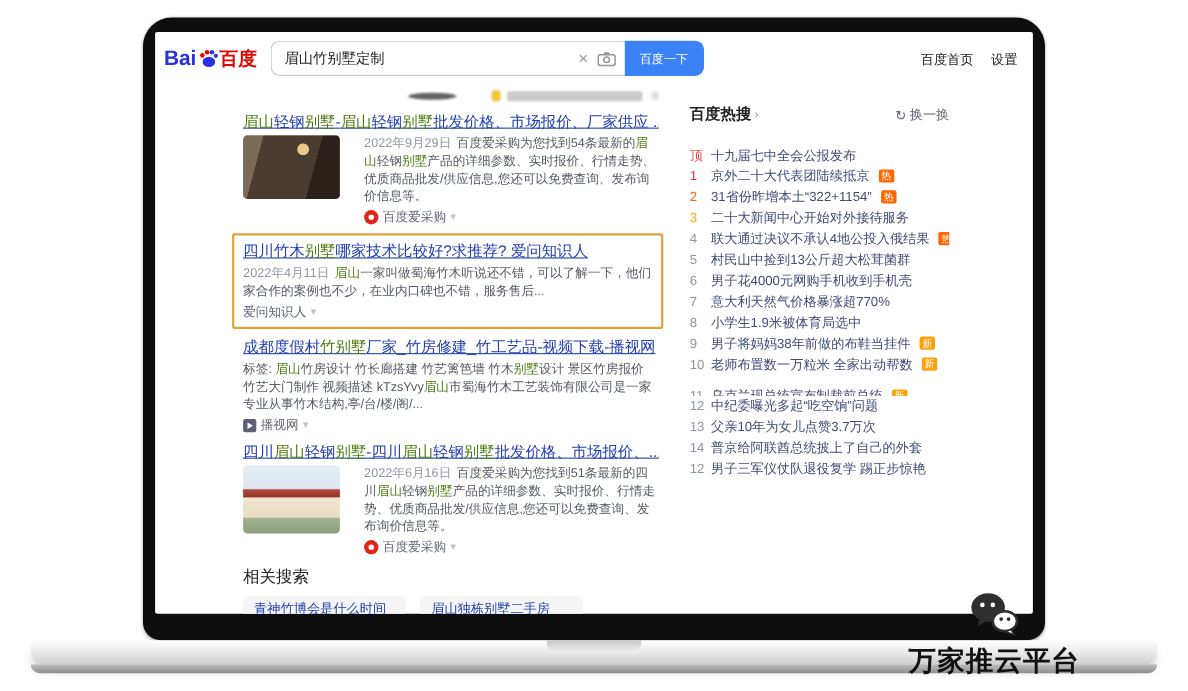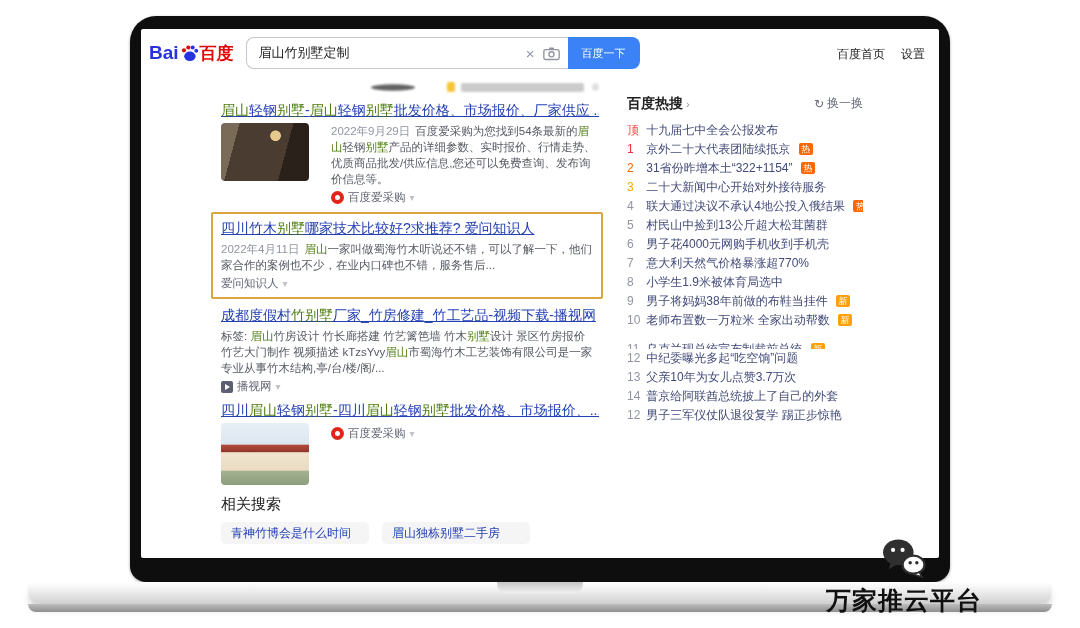--- a/index.html
+++ b/index.html
@@ -84,21 +84,21 @@
   .highlight{border:2px solid #dba43c;border-radius:2px;padding:5px 8px 6px;margin-left:-10px;margin-right:-4px;}
   
   .rel-title{font-size:15px;color:#222;margin:10px 0 8px;}
   .rel-grid{display:grid;grid-template-columns:148px 148px;gap:5px 13px;}
   .pill{
     box-sizing:border-box;height:22px;line-height:14px;padding:4px 10px;background:#f5f5f6;border-radius:5px;
     font-size:12px;color:#2440b3;white-space:nowrap;overflow:hidden;cursor:pointer;
   }
   
   .hot-col{position:absolute;left:486px;top:66px;width:236px;}
-  .hot-head{display:flex;align-items:flex-start;justify-content:space-between;margin-bottom:8px;gap:45px;}
+  .hot-head{display:flex;align-items:flex-end;justify-content:space-between;margin-bottom:19px;gap:45px;}
   .hot-title{font-size:14px;font-weight:700;color:#1f1f1f;cursor:pointer;text-decoration:none;display:flex;align-items:center;gap:3px;}
   .hot-chev{font-weight:400;color:#9195a3;font-size:11px;}
   .hot-refresh{display:flex;align-items:center;gap:3px;font-size:12px;color:#626675;cursor:pointer;text-decoration:none;}
   .rf-ico{font-size:12px;color:#626675;}
   .hot-item{height:19px;line-height:19px;font-size:12px;color:#424a78;white-space:nowrap;overflow:hidden;cursor:pointer;}
   .hot-num{display:inline-block;width:16px;font-size:12px;}
   .hot-badge{
     display:inline-block;min-width:12px;height:12px;line-height:12px;padding:0 1px;margin-left:5px;
     font-size:9px;color:#fff;border-radius:2px;text-align:center;vertical-align:1px;
   }
@@ -180,20 +180,21 @@
           <span>播视网</span>
           <span class="src-caret">▾</span>
         </div>
       </div>
 
       <div class="result">
         <a class="r-title"><span>四川</span><span class="kw">眉山</span><span>轻钢</span><span class="kw">别墅</span><span>-四川</span><span class="kw">眉山</span><span>轻钢</span><span class="kw">别墅</span><span>批发价格、市场报价、...</span></a>
         <div class="r-body">
           <div class="thumb thumb-villa"></div>
           <div class="r-right">
+            <div class="r-desc"><span class="r-date">2022年6月16日</span><span><span>百度爱采购为您找到51条最新的四川</span><span class="kw">眉山</span><span>轻钢</span><span class="kw">别墅</span><span>产品的详细参数、实时报价、行情走势、优质商品批发/供应信息,您还可以免费查询、发布询价信息等。</span></span></div>
             <div class="r-src">
               <span class="src-red"></span>
               <span>百度爱采购</span>
               <span class="src-caret">▾</span>
             </div>
           </div>
         </div>
       </div>
 
       <div class="rel-title">相关搜索</div>

